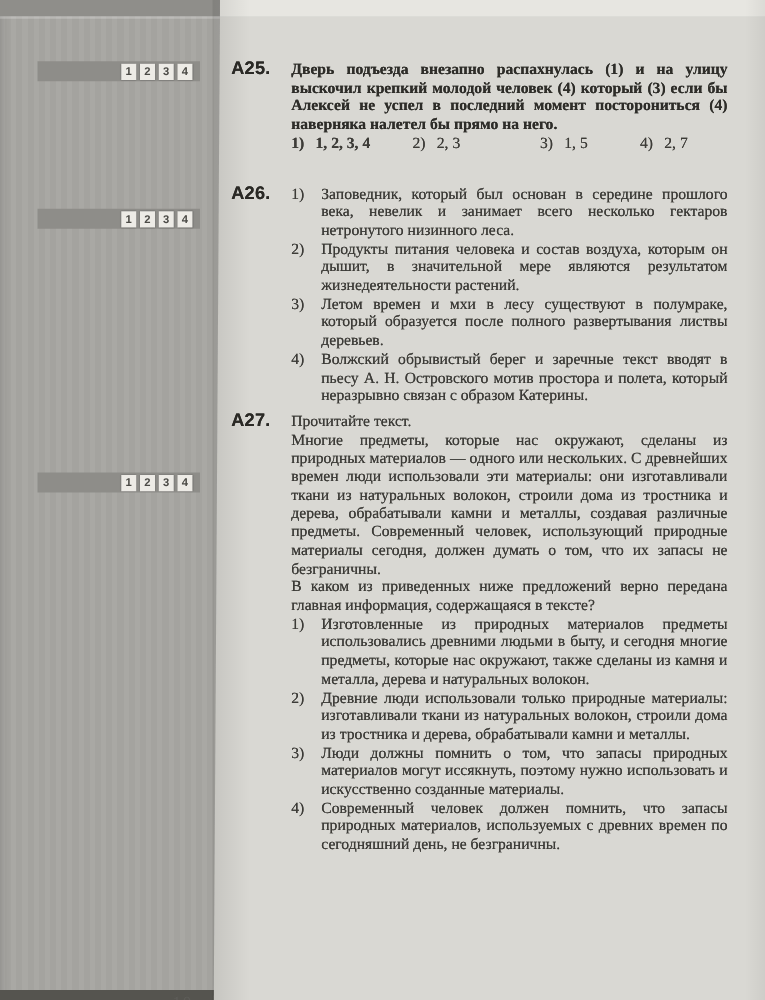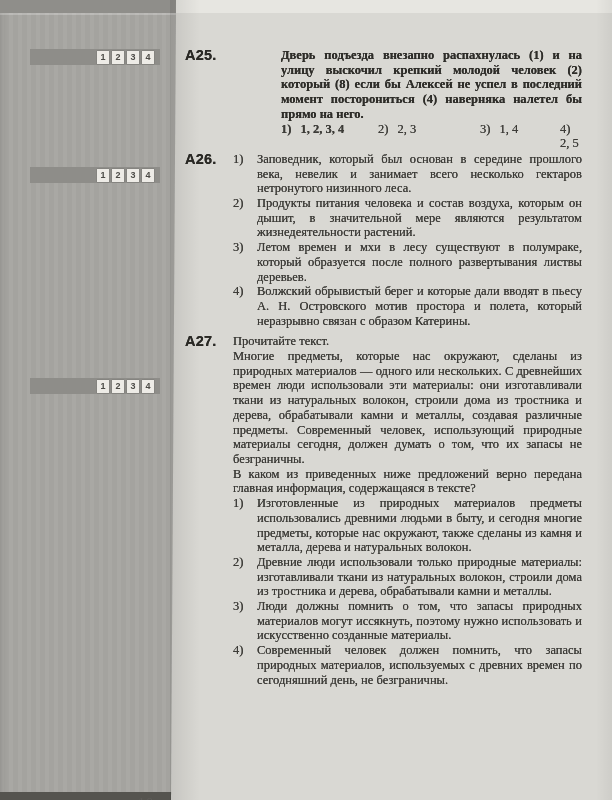--- a/index.html
+++ b/index.html
@@ -52,21 +52,21 @@
   
   .content { position:absolute; left:185px; top:48px; width:397px;
     color:#3d3c38; font-size:12.5px; line-height:14.7px;
     text-shadow:0 0 0.3px currentColor; }
   .q { display:grid; grid-template-columns:48px 1fr; }
   .q-label { font-family:"Liberation Sans", sans-serif; font-weight:700;
     font-size:14.5px; line-height:14.7px; color:#2a2925; letter-spacing:0.2px; }
   .q-body { text-align:justify; }
   .q-body p { margin:0; }
   .bold-sentence { font-weight:700; color:#2e2d29; }
-  .mb-a25 { margin-bottom:1px;gap:48px; }
+  .mb-a25 { margin-bottom:26px; }
   .mb-a26 { margin-bottom:6px; }
 
   .opt { display:grid; grid-template-columns:24px 1fr; }
   .opt-num {}
   .opt-text { text-align:justify; }
 
   .a25-opts { display:flex; margin-top:0; }
   .a25-opts .cellw1 { width:97px;font-weight:bold; } .a25-opts .cellw2 { width:102px; }
   .a25-opts .cellw3 { width:80px; } .a25-opts .cellw4 { flex:1; }
   .a25-opts .onum { display:inline-block; margin-right:9px; }
@@ -105,26 +105,26 @@
     <div class="answer-cell">4</div>
   </div>
 
   <div class="page-number">10</div>
 
   <div class="content">
 
     <div class="q mb-a25" id="q-a25">
       <div class="q-label">А25.</div>
       <div class="q-body">
-        <p class="bold-sentence">Дверь подъезда внезапно распахнулась (1) и на улицу выскочил крепкий молодой человек (2) который (8) если бы Алексей не успел в последний момент посторониться (4) наверняка налетел бы прямо на него.</p>
+        <p class="bold-sentence">Дверь подъезда внезапно распахнулась (1) и на улицу выскочил крепкий молодой человек (4) который (3) если бы Алексей не успел в последний момент посторониться (4) наверняка налетел бы прямо на него.</p>
         <div class="a25-opts">
           <span class="cellw1"><span class="onum">1)</span><span>1, 2, 3, 4</span></span>
           <span class="cellw2"><span class="onum">2)</span><span>2, 3</span></span>
-          <span class="cellw3"><span class="onum">3)</span><span>1, 4</span></span>
-          <span class="cellw4"><span class="onum">4)</span><span>2, 5</span></span>
+          <span class="cellw3"><span class="onum">3)</span><span>1, 5</span></span>
+          <span class="cellw4"><span class="onum">4)</span><span>2, 7</span></span>
         </div>
       </div>
     </div>
 
     <div class="q mb-a26" id="q-a26">
       <div class="q-label">А26.</div>
       <div class="q-body">
         <div class="opt">
           <span class="opt-num">1)</span>
           <span class="opt-text">Заповедник, который был основан в середине прошлого века, невелик и занимает всего несколько гектаров нетронутого низинного леса.</span>
@@ -132,21 +132,21 @@
         <div class="opt">
           <span class="opt-num">2)</span>
           <span class="opt-text">Продукты питания человека и состав воздуха, которым он дышит, в значительной мере являются результатом жизнедеятельности растений.</span>
         </div>
         <div class="opt">
           <span class="opt-num">3)</span>
           <span class="opt-text">Летом времен и мхи в лесу существуют в полумраке, который образуется после полного развертывания листвы деревьев.</span>
         </div>
         <div class="opt">
           <span class="opt-num">4)</span>
-          <span class="opt-text">Волжский обрывистый берег и которые дали вводят в пьесу А. Н. Островского мотив простора и полета, который неразрывно связан с образом Катерины.</span>
+          <span class="opt-text">Волжский обрывистый берег и заречные текст вводят в пьесу А. Н. Островского мотив простора и полета, который неразрывно связан с образом Катерины.</span>
         </div>
       </div>
     </div>
 
     <div class="q" id="q-a27">
       <div class="q-label">А27.</div>
       <div class="q-body">
         <p>Прочитайте текст.</p>
         <p>Многие предметы, которые нас окружают, сделаны из природных материалов — одного или нескольких. С древнейших времен люди использовали эти материалы: они изготавливали ткани из натуральных волокон, строили дома из тростника и дерева, обрабатывали камни и металлы, создавая различные предметы. Современный человек, использующий природные материалы сегодня, должен думать о том, что их запасы не безграничны.</p>
         <p>В каком из приведенных ниже предложений верно передана главная информация, содержащаяся в тексте?</p>

